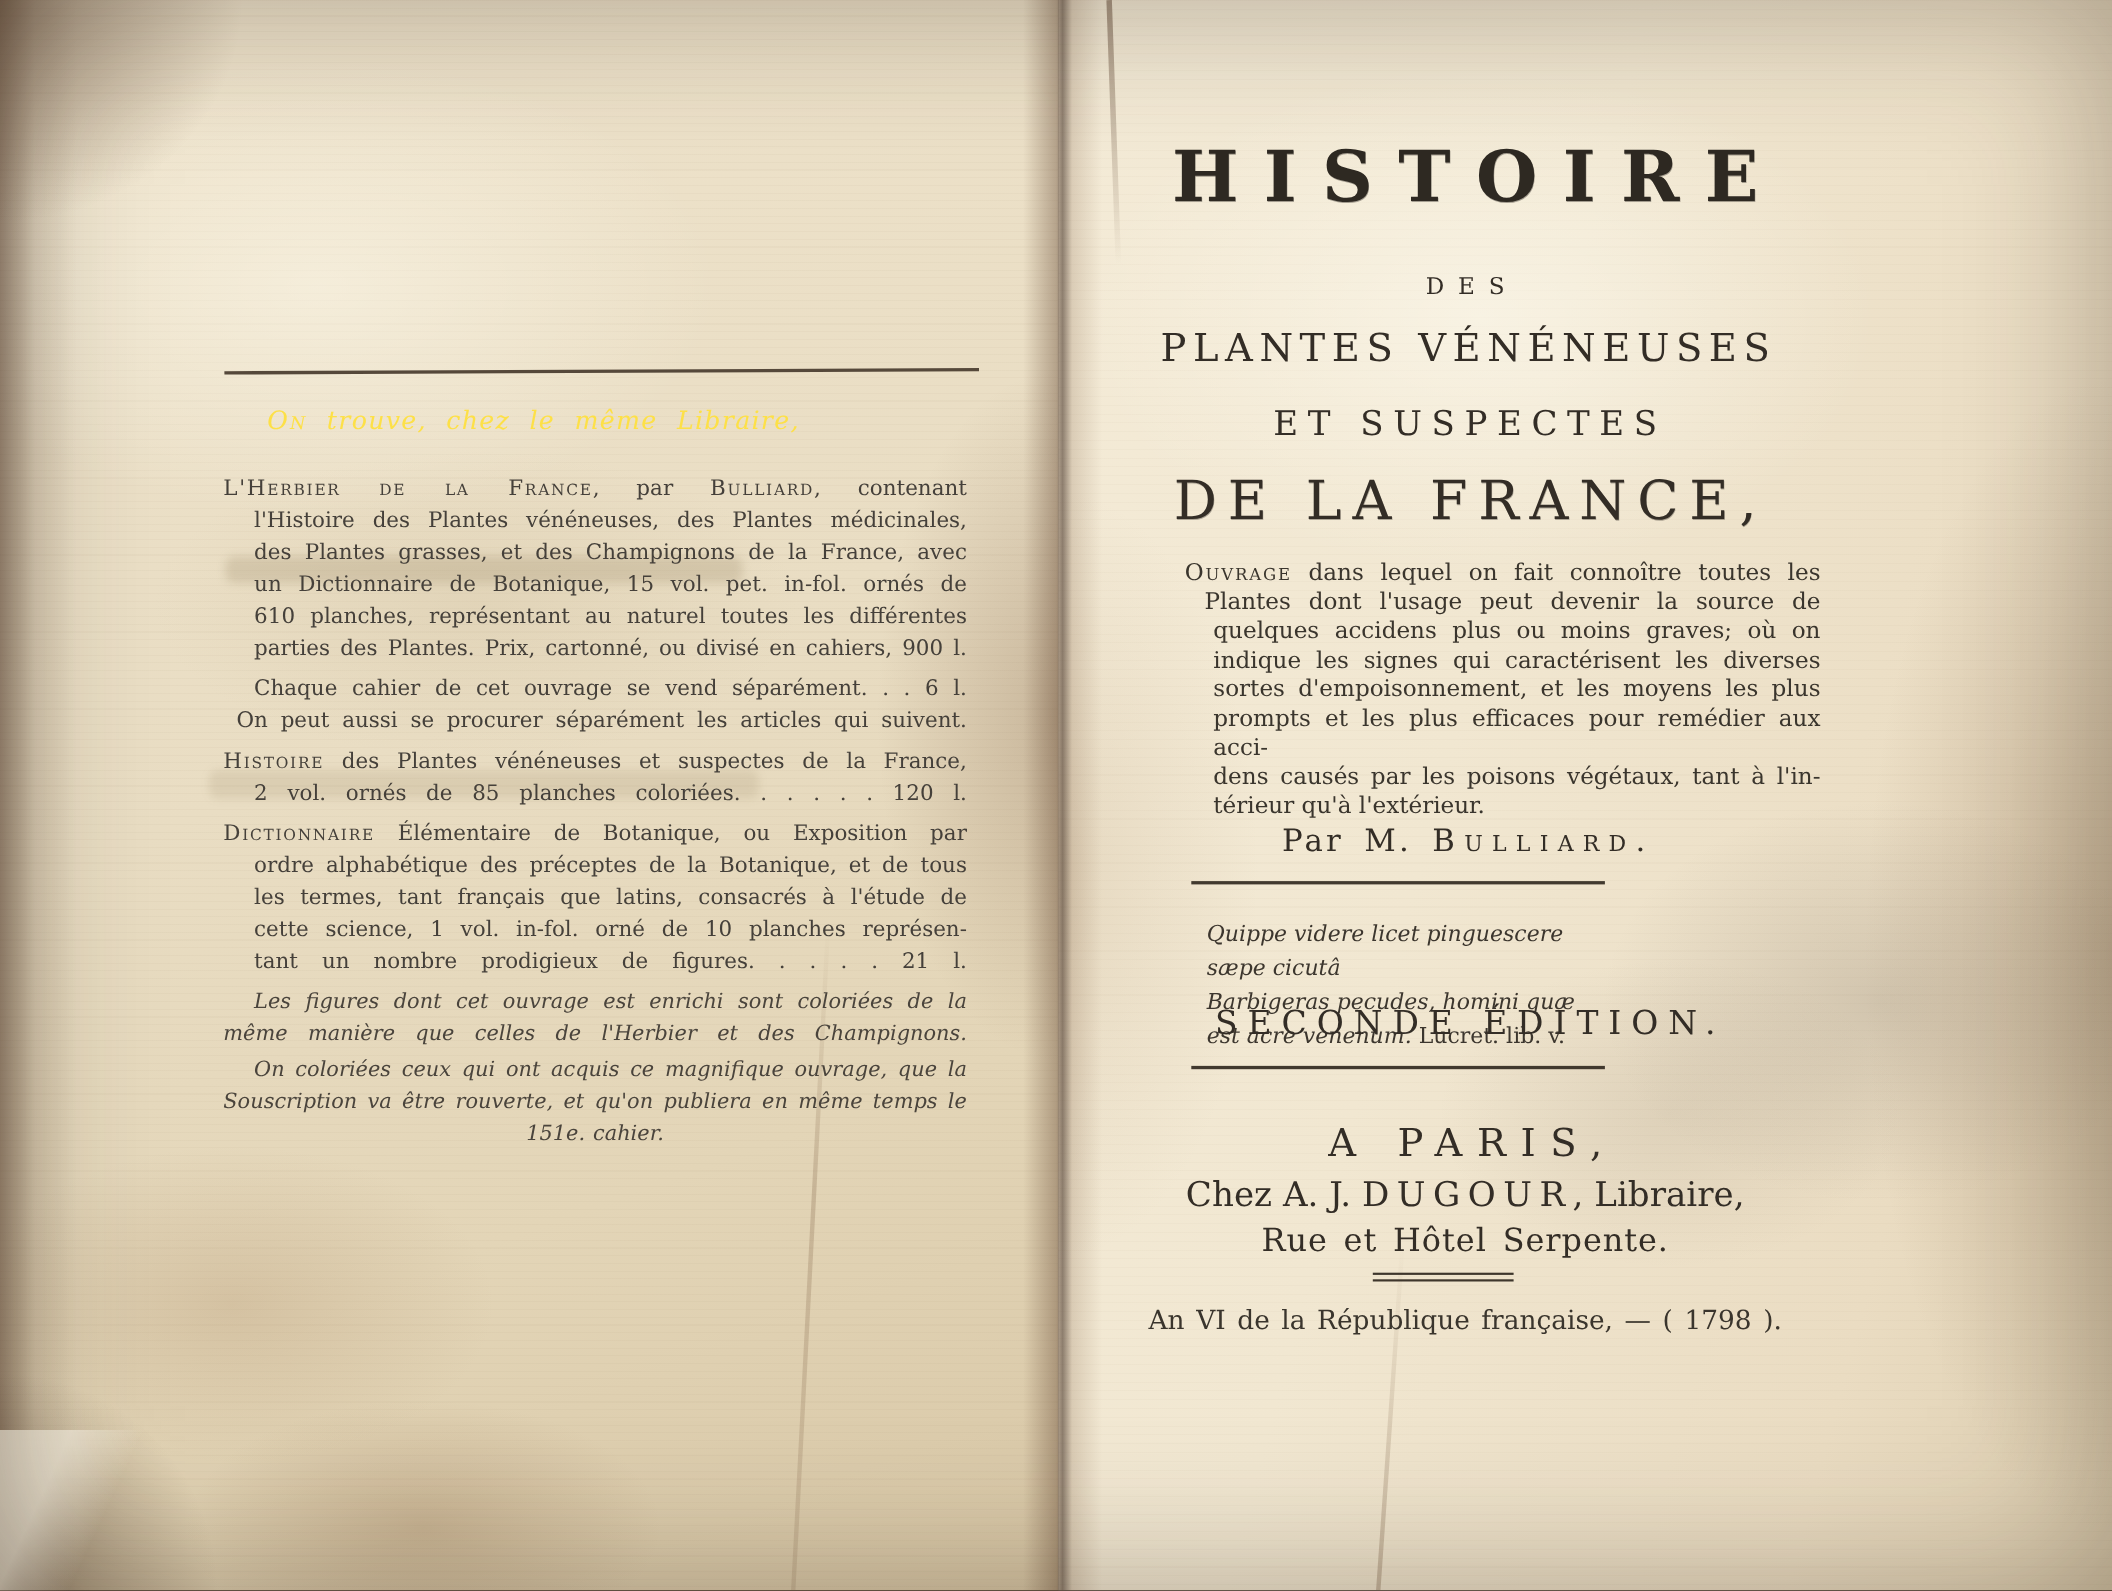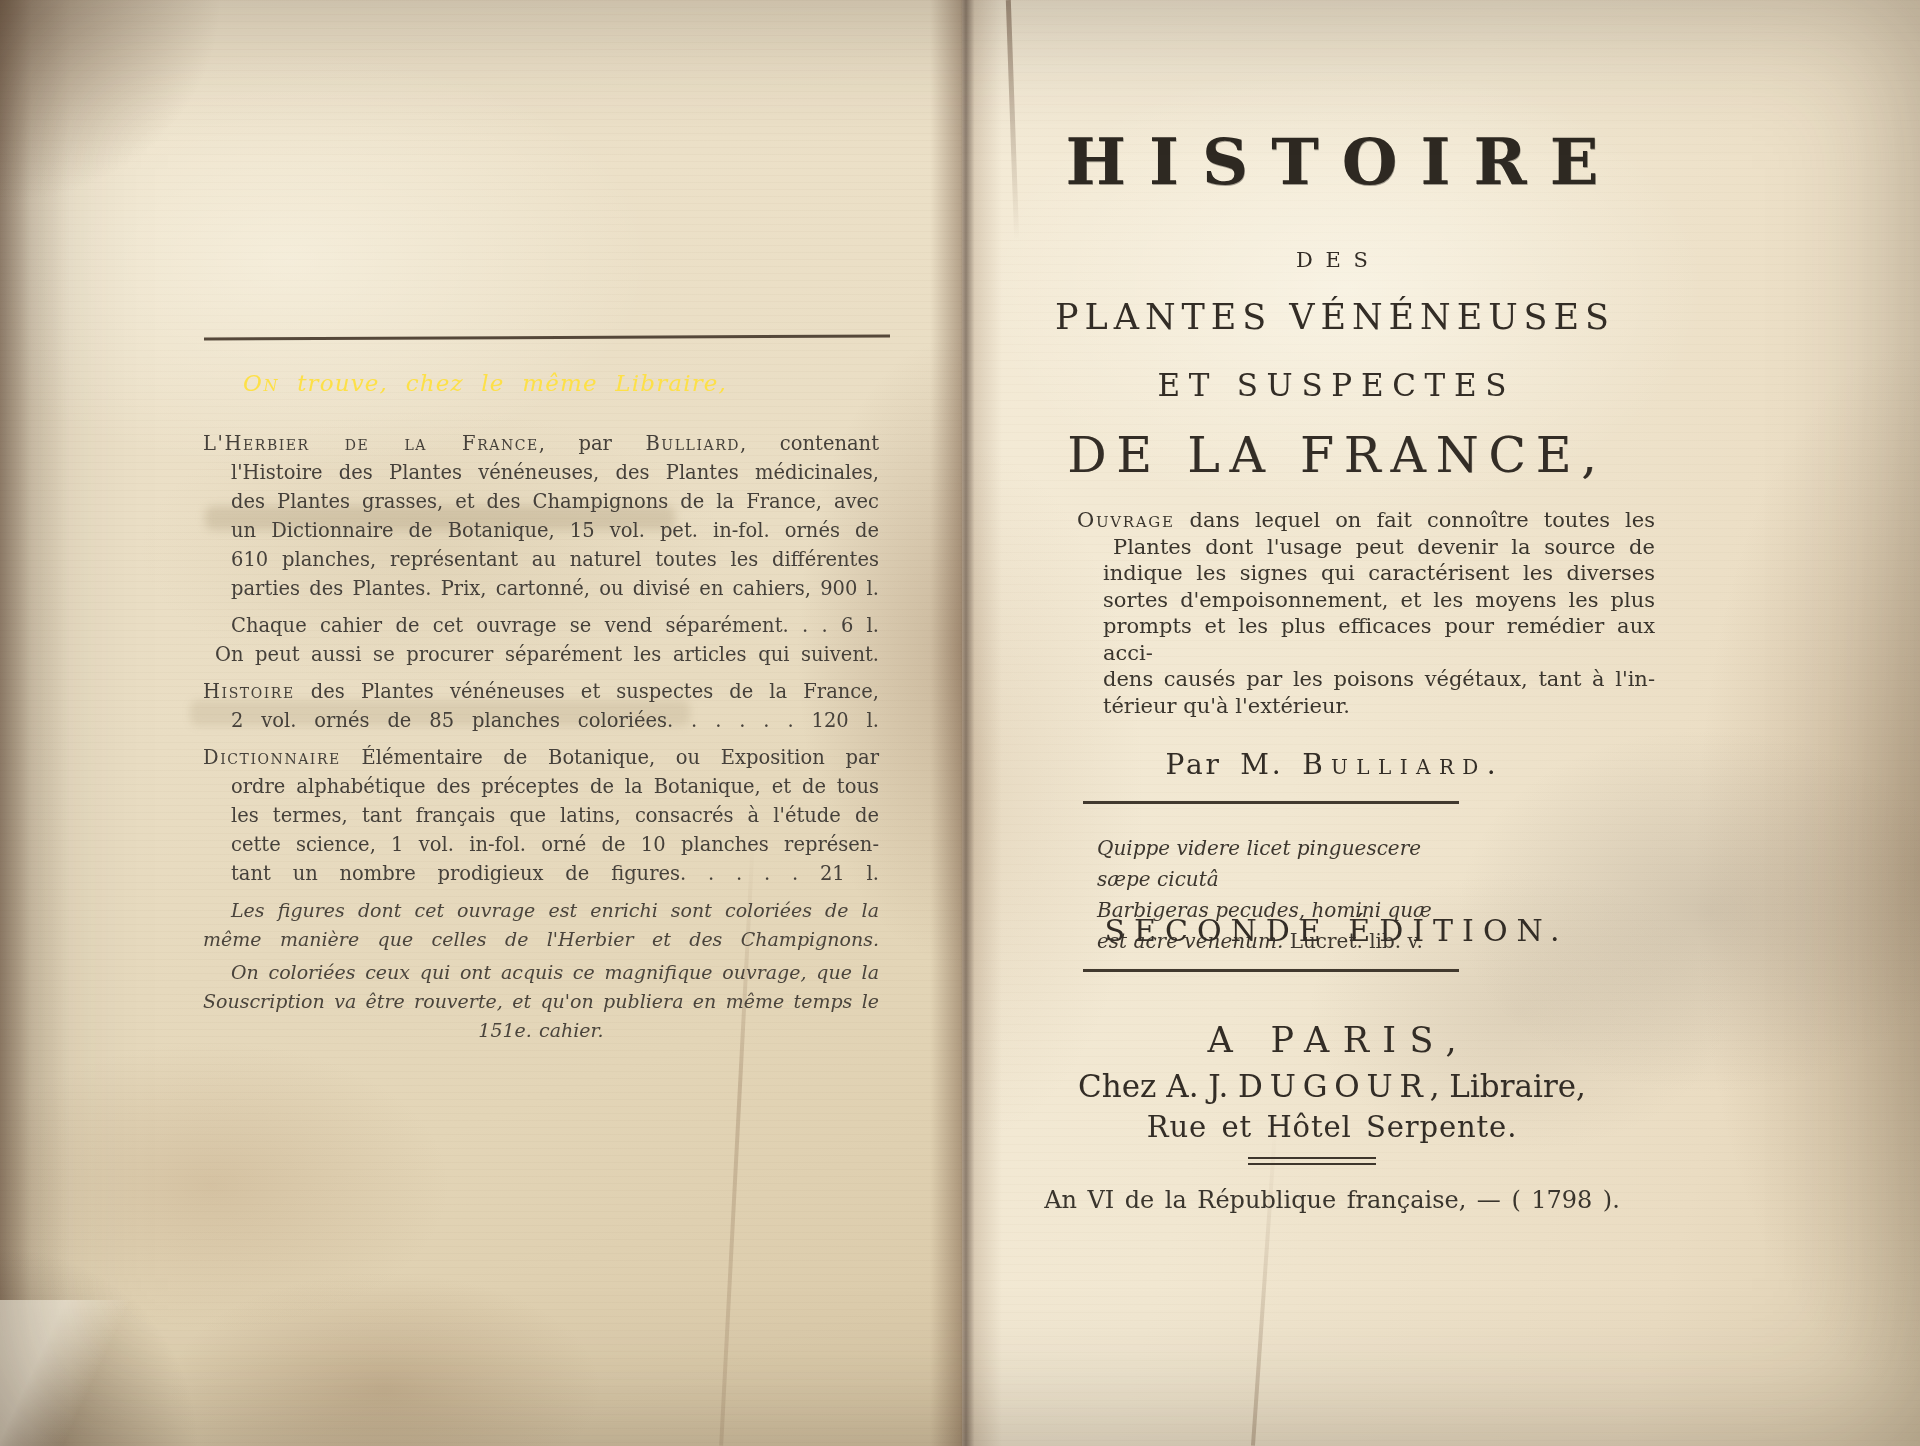--- a/index.html
+++ b/index.html
@@ -158,21 +158,22 @@
   </div>
 
   <div class="rp" id="rp-title">HISTOIRE</div>
   <div class="rp" id="rp-des">DES</div>
   <div class="rp" id="rp-plantes">PLANTES VÉNÉNEUSES</div>
   <div class="rp" id="rp-suspectes">ET SUSPECTES</div>
   <div class="rp" id="rp-france">DE LA FRANCE,</div>
 
   <div id="rp-desc">
     <div class="j"><span class="sc">Ouvrage</span><span> dans lequel on fait connoître toutes les</span></div>
-    <div class="j" style="margin-left:36px">Plantes dont l'usage peut devenir la source de</div>
+    <div class="j" style="margin-left:18px">Plantes dont l'usage peut devenir la source de</div>
+    <div class="j" style="margin-left:26px">quelques accidens plus ou moins graves; où on</div>
     <div class="j" style="margin-left:26px">indique les signes qui caractérisent les diverses</div>
     <div class="j" style="margin-left:26px">sortes d'empoisonnement, et les moyens les plus</div>
     <div class="j" style="margin-left:26px">prompts et les plus efficaces pour remédier aux acci-</div>
     <div class="j" style="margin-left:26px">dens causés par les poisons végétaux, tant à l'in-</div>
     <div style="margin-left:26px">térieur qu'à l'extérieur.</div>
   </div>
 
   <div class="rp" id="rp-byline"><span>Par M. </span><span class="sc">Bulliard</span><span>.</span></div>
 
   <div id="epigraph">

